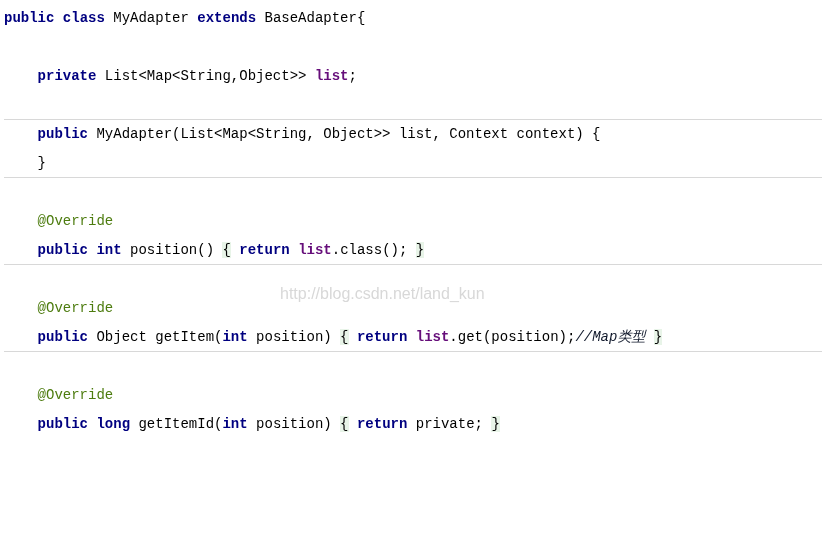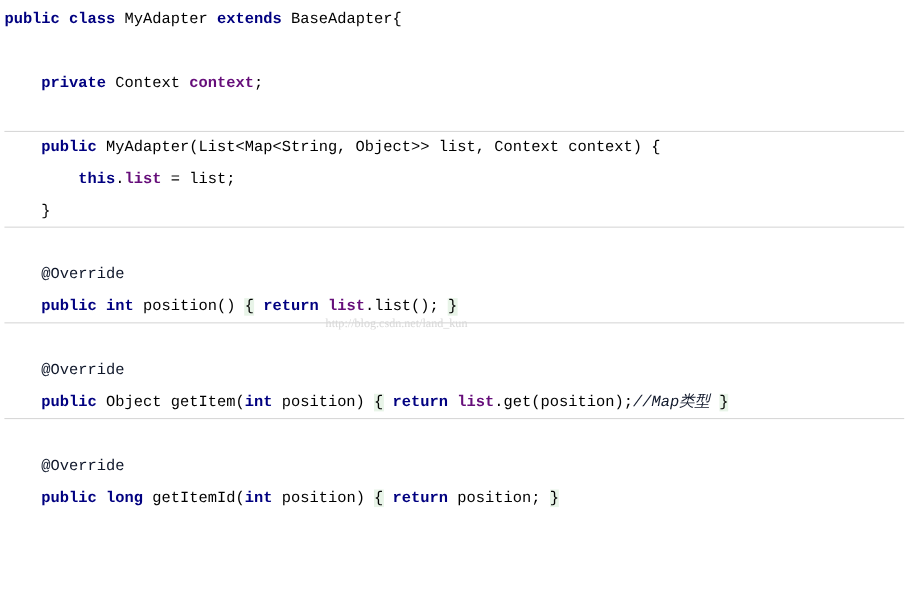--- a/index.html
+++ b/index.html
@@ -22,69 +22,68 @@
   .line {
     white-space: pre;
     position: relative;
     border-bottom: 1px solid transparent;
   }
   .divider {
     border-bottom: 1px solid #d8d8d8;
   }
   .kw { color: #000080; font-weight: bold; }
   .field { color: #660e7a; font-weight: bold; }
-  .annotation { color: #0f172a; }
+  .annotation { color: #4d7c0f; }
   .comment { color: #0f172a; font-style: italic; }
   .hl { background: #e8f4e8; }
   .watermark {
     position: absolute;
     top: 280px;
-    left: 296px;
+    left: 280px;
     color: #d8d8d8;
-    font-size: 11px;
-    font-family: Liberation Serif, serif;
+    font-size: 16px;
+    font-family: Liberation Sans, sans-serif;
     pointer-events: none;
     user-select: none;
     z-index: 10;
   }
 </style>
 </head>
 <body>
 
 <div class="code-container">
 
 <div class="line"><span class="kw">public</span> <span class="kw">class</span> <span>MyAdapter</span> <span class="kw">extends</span> <span>BaseAdapter</span><span>{</span></div>
 
 <div class="line"> </div>
 
+<div class="line">    <span class="kw">private</span> <span>List&lt;Map&lt;String,Object&gt;&gt;</span> <span class="field">list</span><span>;</span></div>
 
-<div class="line">    <span class="kw">private</span> <span>Context</span> <span class="field">context</span><span>;</span></div>
 
 <div class="line divider"> </div>
 
 <div class="line">    <span class="kw">public</span> <span>MyAdapter(List&lt;Map&lt;String, Object&gt;&gt; list, Context context) {</span></div>
 
-<div class="line">        <span class="kw">this</span><span>.</span><span class="field">list</span><span> = list;</span></div>
 
 
 <div class="line divider">    <span>}</span></div>
 
 <div class="line"> </div>
 
 <div class="line">    <span class="annotation">@Override</span></div>
 
-<div class="line divider">    <span class="kw">public</span> <span class="kw">int</span><span> position()</span> <span class="hl">{</span> <span class="kw">return</span> <span class="field">list</span><span>.list();</span> <span class="hl">}</span></div>
+<div class="line divider">    <span class="kw">public</span> <span class="kw">int</span><span> position()</span> <span class="hl">{</span> <span class="kw">return</span> <span class="field">list</span><span>.class();</span> <span class="hl">}</span></div>
 
 <div class="line"> </div>
 
 <div class="line">    <span class="annotation">@Override</span></div>
 
 <div class="line divider">    <span class="kw">public</span><span> Object getItem(</span><span class="kw">int</span><span> position)</span> <span class="hl">{</span> <span class="kw">return</span> <span class="field">list</span><span>.get(position);</span><span class="comment">//Map类型</span> <span class="hl">}</span></div>
 
 <div class="line"> </div>
 
 <div class="line">    <span class="annotation">@Override</span></div>
 
-<div class="line">    <span class="kw">public</span> <span class="kw">long</span><span> getItemId(</span><span class="kw">int</span><span> position)</span> <span class="hl">{</span> <span class="kw">return</span><span> position;</span> <span class="hl">}</span></div>
+<div class="line">    <span class="kw">public</span> <span class="kw">long</span><span> getItemId(</span><span class="kw">int</span><span> position)</span> <span class="hl">{</span> <span class="kw">return</span><span> private;</span> <span class="hl">}</span></div>
 
 </div>
 
 <div class="watermark">http://blog.csdn.net/land_kun</div>
 
 </body></html>

